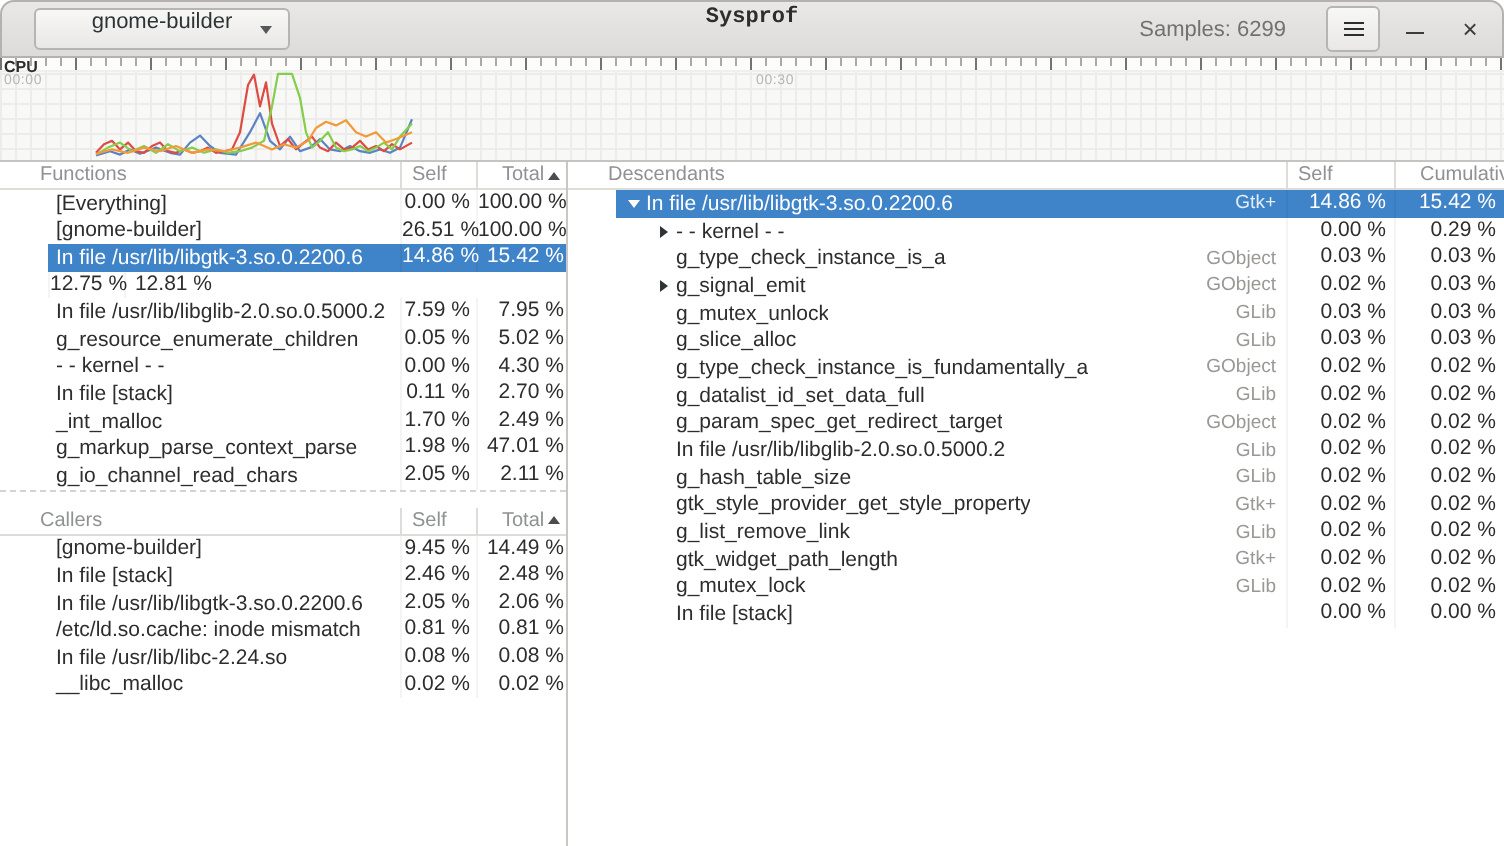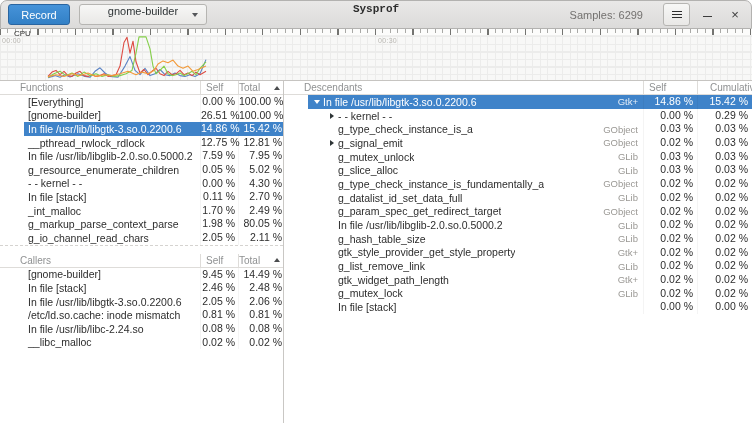--- a/index.html
+++ b/index.html
@@ -51,38 +51,38 @@
   .ruler {
     position:absolute; top:0; left:0; right:0; height:7px; background:#fcfcfb;
     border-bottom:1px solid #efefee;
     background-image:
       repeating-linear-gradient(to right, #737370 0 1px, transparent 1px 37.5px),
       repeating-linear-gradient(to right, #a9a9a6 0 1px, transparent 1px 7.5px);
     background-size:100% 7px, 100% 4px;
     background-repeat:no-repeat;
     background-position:top left, top left;
   }
-  .cpu-label { position:absolute; top:0px; left:14px; font-size:8px; font-weight:normal; color:#2d2d2d; z-index:3; }
+  .cpu-label { position:absolute; top:0px; left:2px; font-size:8px; font-weight:bold; color:#2d2d2d; z-index:3; }
   .time-label { position:absolute; top:8px; font-size:7px; color:#b9b7b2; z-index:3; letter-spacing:0.3px; }
   .t-start { left:2px; }
   .t-mid { left:378px; }
   #graph-svg { position:absolute; top:0; left:0; z-index:2; }
 
   
   .main { display:flex; height:343px; background:#fff; }
   .left-pane { width:283px; flex:none; }
   .pane-divider { width:1px; background:#c9c7c4; flex:none; }
   .right-pane { flex:1; min-width:0; }
 
   .thead { display:flex; height:14px; align-items:center; border-bottom:1px solid #dedcd9; color:#8f9192; font-size:10px; }
   .thead .hc { display:flex; align-items:center; height:100%; }
   .thead .hc + .hc { border-left:1px solid #dedcd9; }
   .h-name { flex:1; min-width:0; padding-left:20px; }
   .h-self-l { width:38px; flex:none; padding-left:5px; }
-  .h-total-l { width:45px; flex:none; padding-left:0; }
+  .h-total-l { width:45px; flex:none; padding-left:12px; }
   .h-self-r { width:54px; flex:none; padding-left:5px; }
   .h-cum-r { width:55px; flex:none; padding-left:12px; }
   .sort-arrow { margin-left:auto; margin-right:3px; width:0; height:0;
     border-left:3.5px solid transparent; border-right:3.5px solid transparent; border-bottom:4px solid #4a4c4e; }
 
   .row { display:flex; align-items:center; height:13.6px; font-size:10.5px; color:#2d2d2d; white-space:nowrap;margin-left:24px; }
   .row.sel { background:#3f83c9; color:#fff; }
   .c-name { flex:1; min-width:0; overflow:hidden; padding-left:4px; display:flex; align-items:center; }
   .c-self { width:38px; flex:none; text-align:right; padding-right:3px; border-left:1px solid rgba(0,0,0,0.045); align-self:stretch; line-height:13.6px; }
   .c-total { width:45px; flex:none; text-align:right; padding-right:1px; border-left:1px solid rgba(0,0,0,0.045); align-self:stretch; line-height:13.6px; }
@@ -104,21 +104,20 @@
   .expander.collapsed::before { content:''; width:0; height:0;
     border-top:3.5px solid transparent; border-bottom:3.5px solid transparent; border-left:4.5px solid #2e3436; }
   .lbl { overflow:hidden; text-overflow:clip; }
 </style>
 </head>
 <body>
 
 <div class="window">
 
   <div class="headerbar">
-    <button class="record-btn">Record</button>
     <button class="target-dd">
       <span>gnome-builder</span>
       <span class="dd-arrow"></span>
     </button>
     <div class="titlebox">
       <div class="title">Sysprof</div>
     </div>
     <div class="samples">Samples: 6299</div>
     <button class="menu-btn">
       <span class="bar"></span>
@@ -168,21 +167,20 @@
               <div class="c-name">[gnome-builder]</div>
               <div class="c-self">26.51 %</div>
               <div class="c-total">100.00 %</div>
             </div>
             <div class="row sel">
               <div class="c-name">In file /usr/lib/libgtk-3.so.0.2200.6</div>
               <div class="c-self">14.86 %</div>
               <div class="c-total">15.42 %</div>
             </div>
             <div class="row">
-              <div class="c-name">__pthread_rwlock_rdlock</div>
               <div class="c-self">12.75 %</div>
               <div class="c-total">12.81 %</div>
             </div>
             <div class="row">
               <div class="c-name">In file /usr/lib/libglib-2.0.so.0.5000.2</div>
               <div class="c-self">7.59 %</div>
               <div class="c-total">7.95 %</div>
             </div>
             <div class="row">
               <div class="c-name">g_resource_enumerate_children</div>
@@ -200,21 +198,21 @@
               <div class="c-total">2.70 %</div>
             </div>
             <div class="row">
               <div class="c-name">_int_malloc</div>
               <div class="c-self">1.70 %</div>
               <div class="c-total">2.49 %</div>
             </div>
             <div class="row">
               <div class="c-name">g_markup_parse_context_parse</div>
               <div class="c-self">1.98 %</div>
-              <div class="c-total">80.05 %</div>
+              <div class="c-total">47.01 %</div>
             </div>
             <div class="row">
               <div class="c-name">g_io_channel_read_chars</div>
               <div class="c-self">2.05 %</div>
               <div class="c-total">2.11 %</div>
             </div>
           </div>
       </div>
 
       <div class="callers-table">

